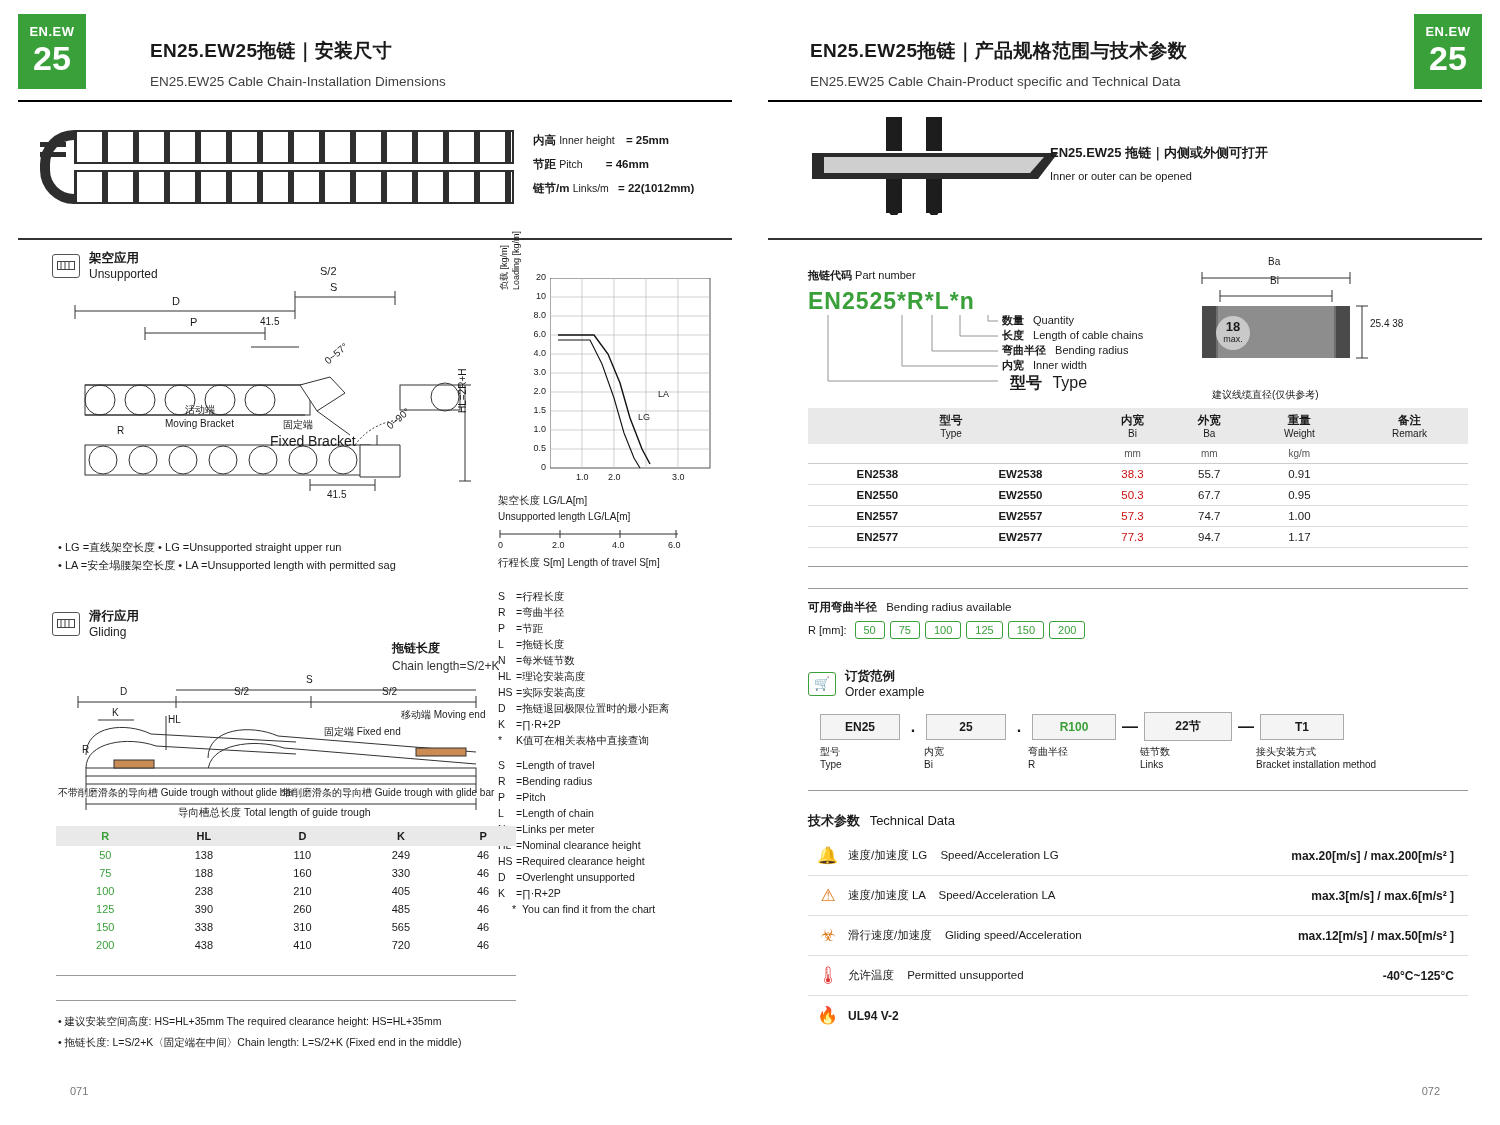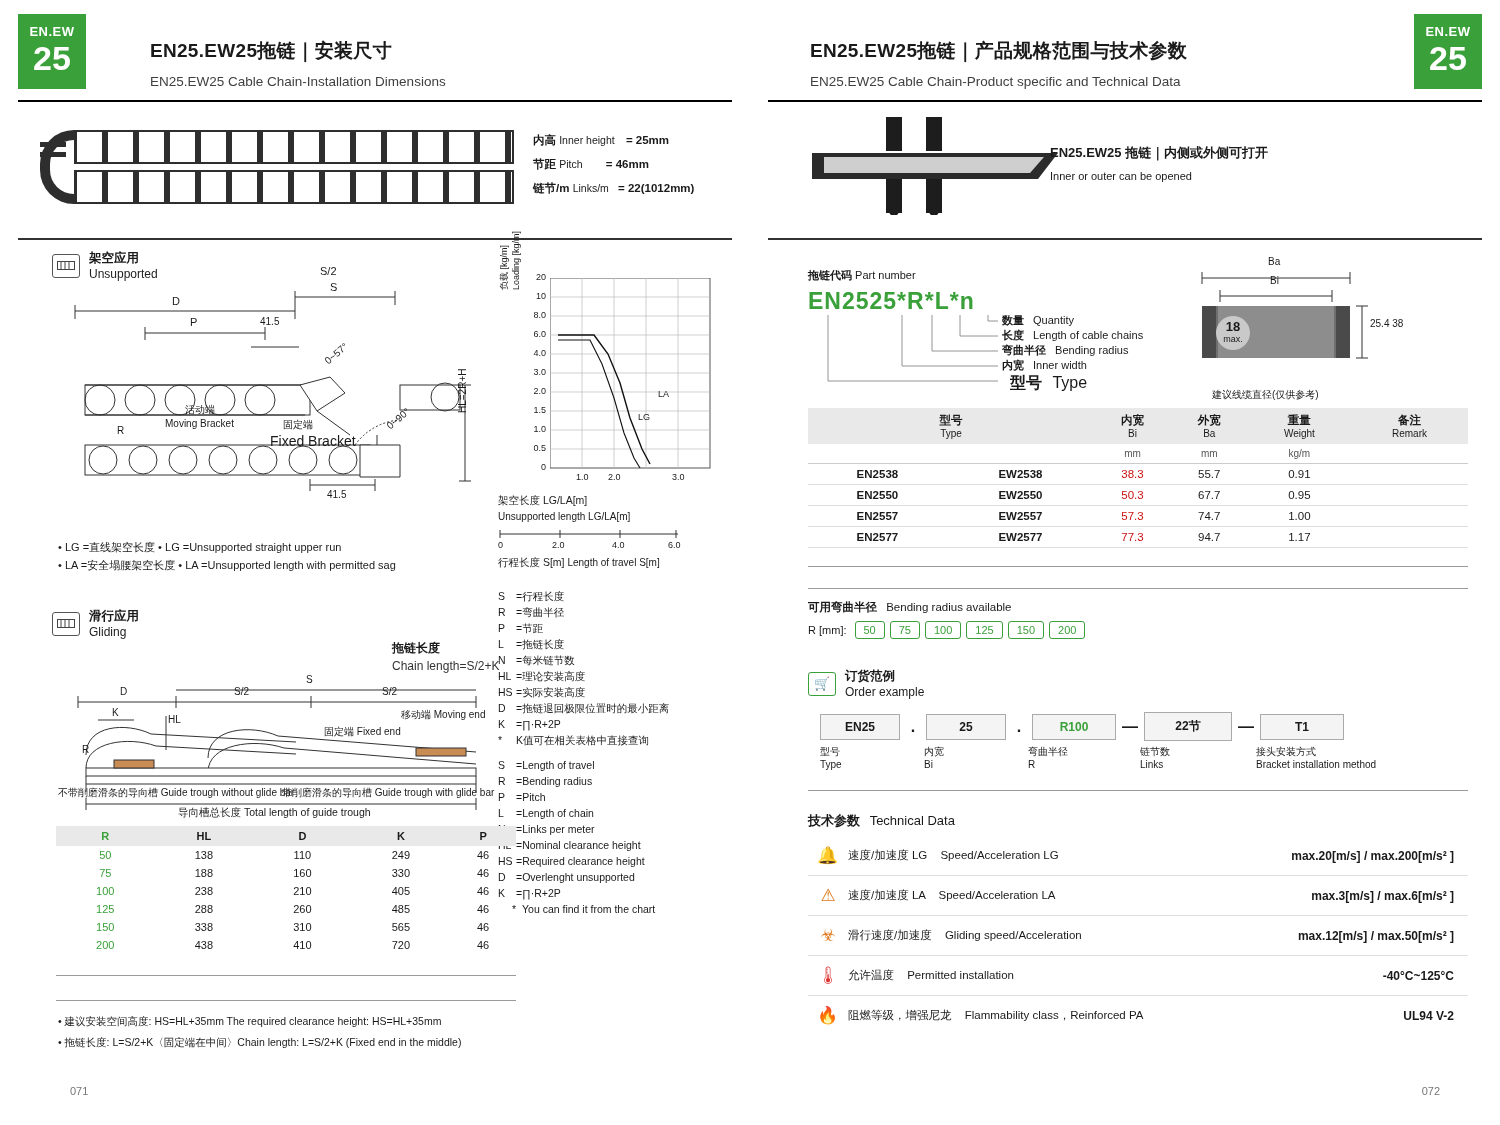--- a/index.html
+++ b/index.html
@@ -486,21 +486,21 @@
           </tr>
           <tr>
             <td class="green">100</td>
             <td>238</td>
             <td>210</td>
             <td>405</td>
             <td>46</td>
           </tr>
           <tr>
             <td class="green">125</td>
-            <td>288</td>
+            <td>390</td>
             <td>260</td>
             <td>485</td>
             <td>46</td>
           </tr>
           <tr>
             <td class="green">150</td>
             <td>338</td>
             <td>310</td>
             <td>565</td>
             <td>46</td>
@@ -774,29 +774,25 @@
         <div class="td-txt">
           <span>滑行速度/加速度</span>
           <span style="margin-left:10px;">Gliding speed/Acceleration</span>
         </div>
         <div class="td-val">max.12[m/s] / max.50[m/s² ]</div>
       </div>
       <div class="td-row">
         <div class="td-ico"><span style="color:#d33;">🌡</span></div>
         <div class="td-txt">
           <span>允许温度</span>
-          <span style="margin-left:10px;">Permitted installation</span>
+          <span style="margin-left:10px;">Permitted unsupported</span>
         </div>
         <div class="td-val">-40°C~125°C</div>
       </div>
       <div class="td-row" style="border-bottom:none;">
         <div class="td-ico"><span style="color:#d33;">🔥</span></div>
-        <div class="td-txt">
-          <span>阻燃等级，增强尼龙</span>
-          <span style="margin-left:10px;">Flammability class，Reinforced PA</span>
-        </div>
         <div class="td-val">UL94 V-2</div>
       </div>
     </div>
 
     <div class="pageno" style="right:60px;">072</div>
   </div>
 </div>
 
 </body></html>

